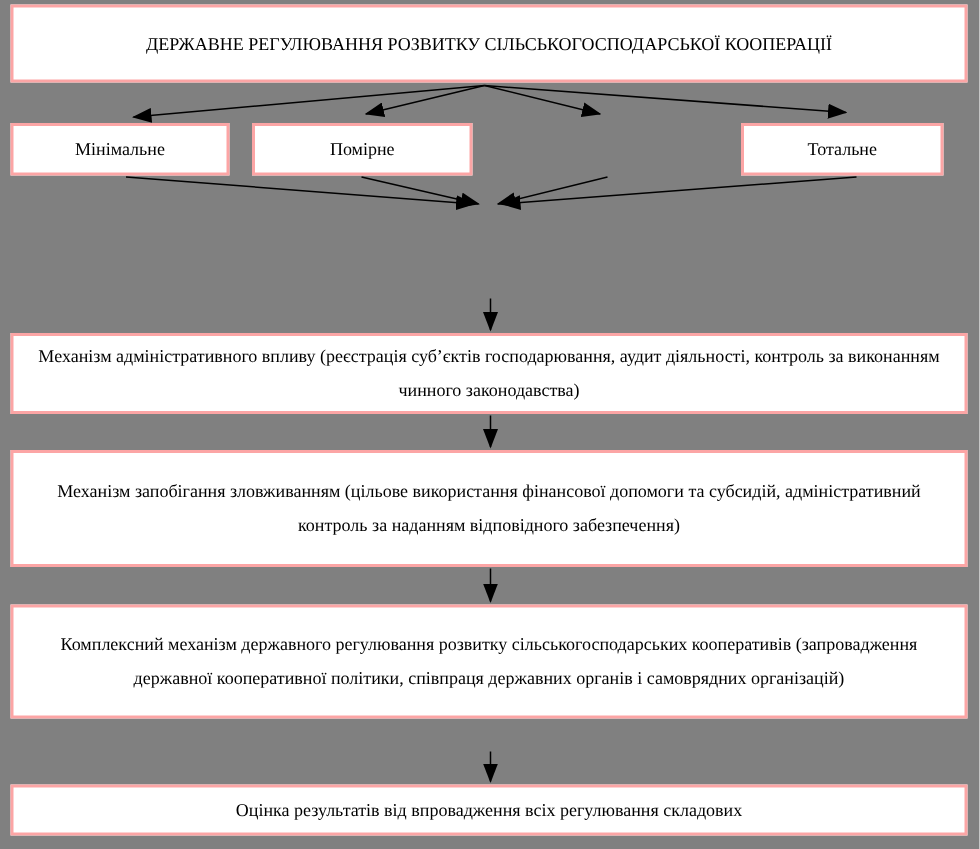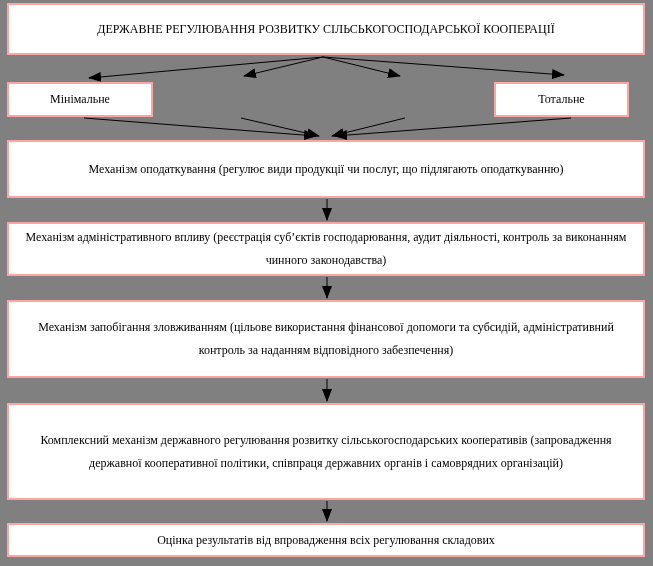--- a/index.html
+++ b/index.html
@@ -27,21 +27,21 @@
     z-index: 2;
   }
   .title-box { left: 7px; top: 3px; width: 638px; height: 52px; line-height: 24px; }
   .lv1 { left: 7px;   top: 82px; width: 146px; height: 35px; }
   .lv2 { left: 168px; top: 82px; width: 147px; height: 35px; }
   .lv3 { left: 326px; top: 82px; width: 158px; height: 35px; }
   .lv4 { left: 494px; top: 82px; width: 135px; height: 35px; }
   .m1 { left: 7px; top: 140px; width: 638px; height: 58px; }
   .m2 { left: 7px; top: 222px; width: 638px; height: 54px; }
   .m3 { left: 7px; top: 300px; width: 638px; height: 78px; }
-  .m4 { left: 7px; top: 403px; width: 638px; height: 97px; }
+  .m4 { left: 7px; top: 403px; width: 638px; height: 76px; }
   .m5 { left: 7px; top: 523px; width: 638px; height: 34px; }
   .arrows {
     position: absolute;
     left: 0; top: 0;
     width: 653px; height: 566px;
     z-index: 3;
     pointer-events: none;
   }
   .arrows line { stroke: #000000; stroke-width: 1; }
 </style>
@@ -50,27 +50,27 @@
 
 <div class="canvas">
 
   <div class="box title-box">
     <span>ДЕРЖАВНЕ РЕГУЛЮВАННЯ РОЗВИТКУ СІЛЬСЬКОГОСПОДАРСЬКОЇ КООПЕРАЦІЇ</span>
   </div>
 
   <div class="box lv1">
     <span>Мінімальне</span>
   </div>
+  <div class="box lv2">
+    <span>Помірне</span>
+  </div>
   <div class="box lv4">
     <span>Тотальне</span>
   </div>
 
-  <div class="box m1">
-    <span>Механізм оподаткування (регулює види продукції чи послуг, що підлягають оподаткуванню)</span>
-  </div>
   <div class="box m2">
     <span>Механізм адміністративного впливу (реєстрація суб’єктів господарювання, аудит діяльності, контроль за виконанням чинного законодавства)</span>
   </div>
   <div class="box m3">
     <span>Механізм запобігання зловживанням (цільове використання фінансової допомоги та субсидій, адміністративний контроль за наданням відповідного забезпечення)</span>
   </div>
   <div class="box m4">
     <span>Комплексний механізм державного регулювання розвитку сільськогосподарських кооперативів  (запровадження державної кооперативної політики, співпраця державних органів і самоврядних організацій)</span>
   </div>
   <div class="box m5">

